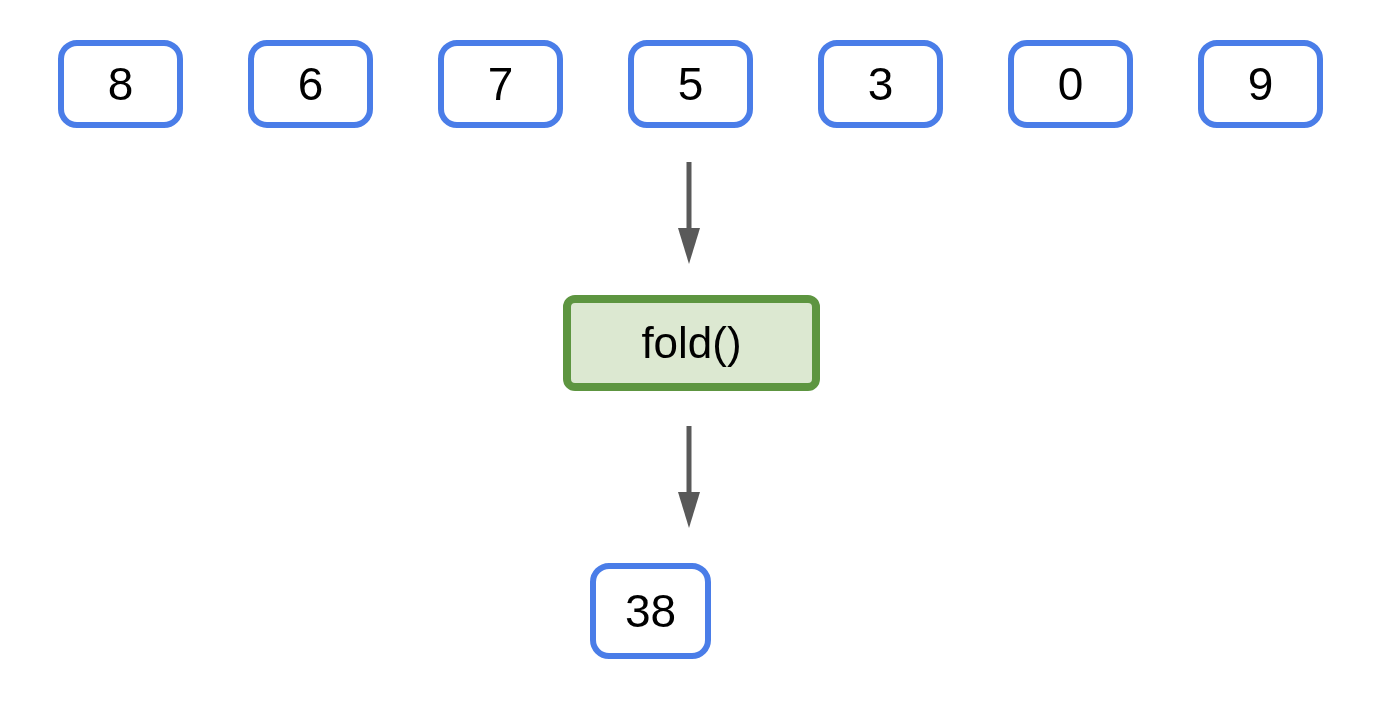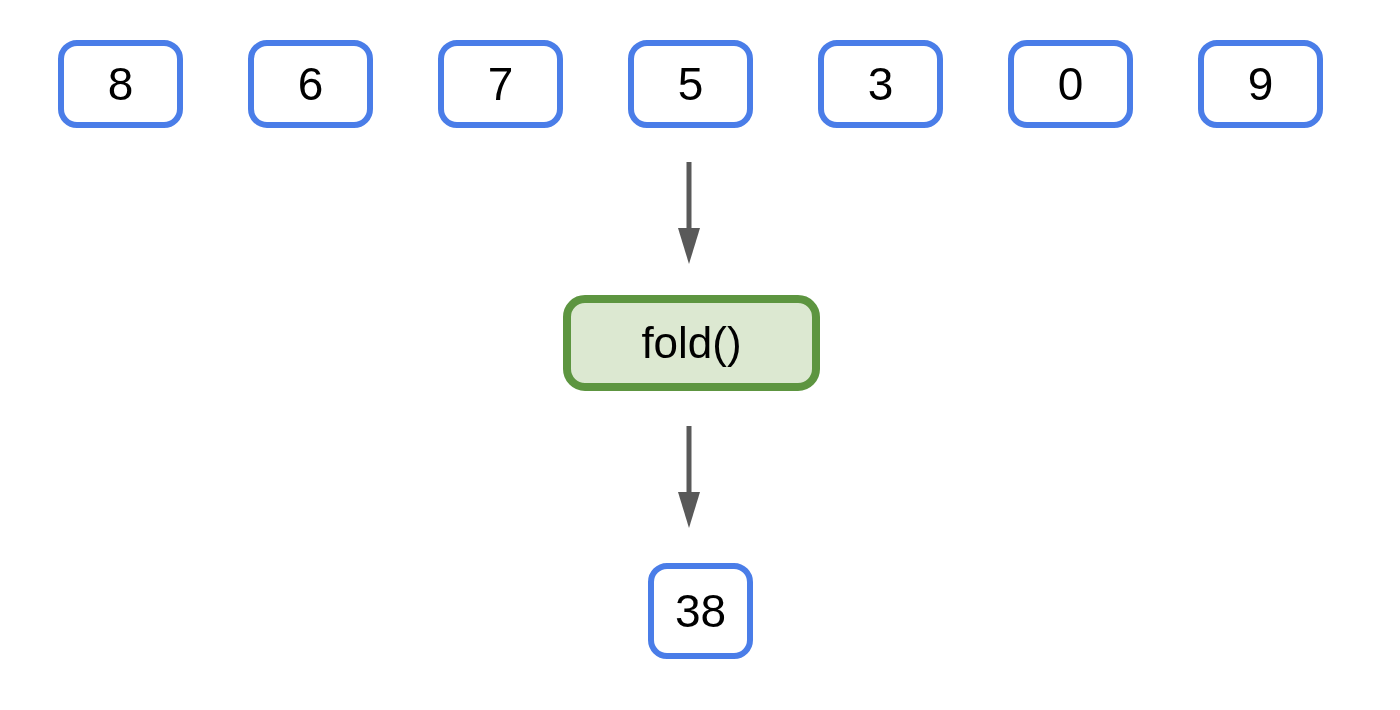--- a/index.html
+++ b/index.html
@@ -58,34 +58,34 @@
   .arrow-2 { left: 669px; top: 426px; }
 
   
   .op-box {
     position: absolute;
     left: 563px;
     top: 295px;
     width: 257px;
     height: 96px;
     border: 8px solid #5d9540;
-    border-radius: 22px;
+    border-radius: 12px;
     background: #dce8d1;
     display: flex;
     align-items: center;
     justify-content: center;
   }
   .op-box span { font-size: 44px; }
 
   
   .result-box {
     position: absolute;
-    left: 648px;
+    left: 590px;
     top: 563px;
-    width: 105px;
+    width: 121px;
     height: 96px;
     border: 6px solid #4a7de8;
     border-radius: 19px;
     background: #ffffff;
     display: flex;
     align-items: center;
     justify-content: center;
   }
 </style>
 </head>

